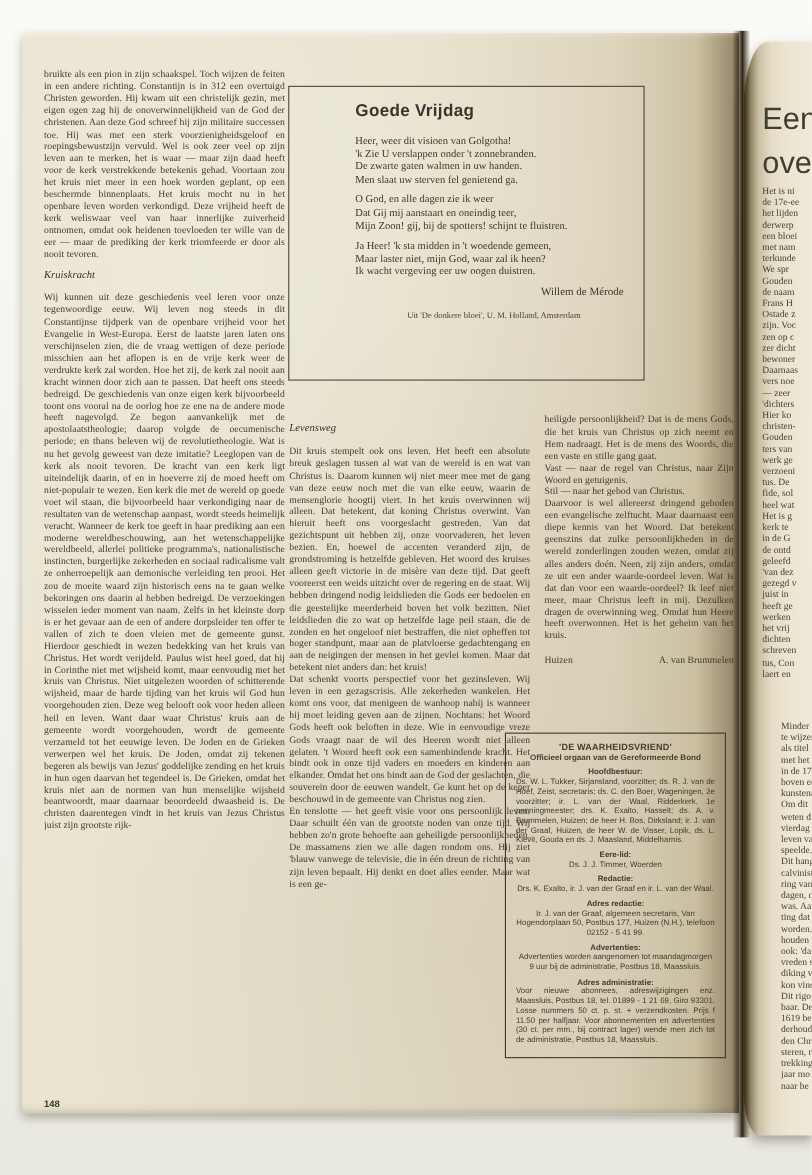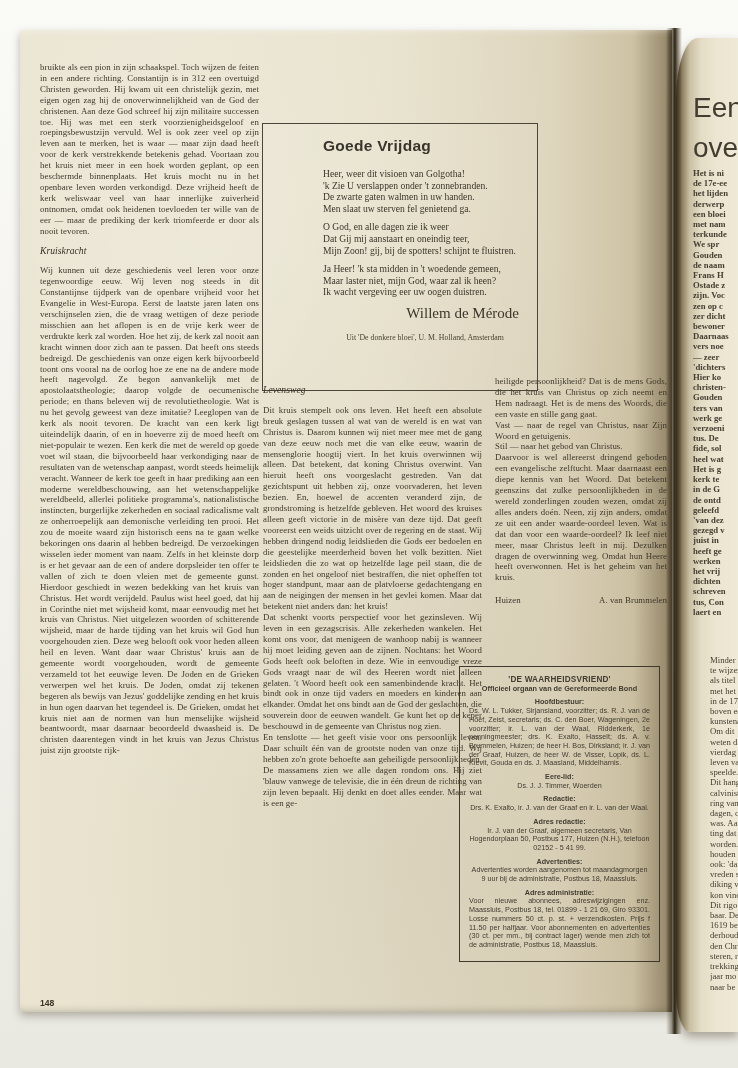--- a/index.html
+++ b/index.html
@@ -31,47 +31,47 @@
   .col { position:absolute; text-align:justify; color:#3f382c; font-size:8.8px; line-height:10.9px; letter-spacing:0.05px; overflow:hidden; }
   .col p { margin:0; }
   .subhead { font-style:italic; font-size:9.6px; color:#363025; margin:9px 0 9px 0; font-weight:normal; }
   .col1 { left:40px; top:62px; width:219px; height:928px; }
   .col2 { left:263px; top:376px; width:219px; height:618px; }
   .col3 { left:495px; top:376px; width:172px; height:262px; }
   .vast-stil { margin:0; }
   .sig-row { display:flex; justify-content:space-between; margin-top:12px; }
 
   
-  .poem-box { position:absolute; left:262px; top:78px; width:276px; height:268px;
-    border:1.5px solid #4c463a; background:rgba(255,255,255,0.04);margin-top:45px; }
+  .poem-box { position:absolute; left:262px; top:78px; width:324px; height:268px;
+    border:1.5px solid #4c463a; background:rgba(255,255,255,0.04); }
   .poem-inner { padding:13px 10px 0 60px; color:#3c362b; }
   .poem-title { font-family:"Liberation Sans", sans-serif; font-size:15.5px; font-weight:700; letter-spacing:0.3px; color:#3a352c; margin-bottom:13px; }
   .poem-stanza { margin-bottom:7px; }
   .poem-line { font-size:9.6px; line-height:11.6px; white-space:nowrap; }
-  .poem-author { text-align:right; font-size:15px; margin-top:5px; padding-right:8px; }
+  .poem-author { text-align:right; font-size:10px; margin-top:5px; padding-right:8px; }
   .poem-source { text-align:center; font-size:7.8px; margin-top:11px; color:#49432f; }
 
   
   .mast-box { position:absolute; left:459px; top:666px; width:201px; height:296px;
     border:1.5px solid #3e382d; font-family:"Liberation Sans", sans-serif; color:#423c31;
     font-size:7.2px; line-height:8.7px; padding:9px 9px 19px 9px; text-align:center; overflow:hidden; }
   .mh-title { font-weight:700; font-size:8.2px; letter-spacing:0.2px; }
   .mh-sub   { font-weight:700; font-size:7.3px; margin-bottom:5px; }
   .mh-h { font-weight:700; margin-top:5px; }
   .mh-b { }
   .mh-b.just { text-align:justify; }
 
   .page-num { position:absolute; left:40px; top:998px; font-family:"Liberation Sans", sans-serif; font-weight:700; font-size:8.6px; color:#3a342a; }
 
   
   .rp-heading { position:absolute; left:693px; top:88px; width:46px; overflow:hidden;
     font-family:"Liberation Sans", sans-serif; font-size:28px; line-height:40px; color:#433d31; white-space:nowrap; }
   .rp-heading div { overflow:hidden; }
   .rp-col { position:absolute; left:693px; width:45px; overflow:hidden; color:#453e31; }
-  .rp-col1 { top:168px;font-weight:bold; }
+  .rp-col1 { top:168px; }
   .rp-col2 { top:655px;margin-left:17px; }
   .rp-line { font-size:8.7px; line-height:10.2px; white-space:nowrap; }
 </style>
 </head>
 <body>
 
 <div class="stage">
 
   <div class="page-left"></div>
 

